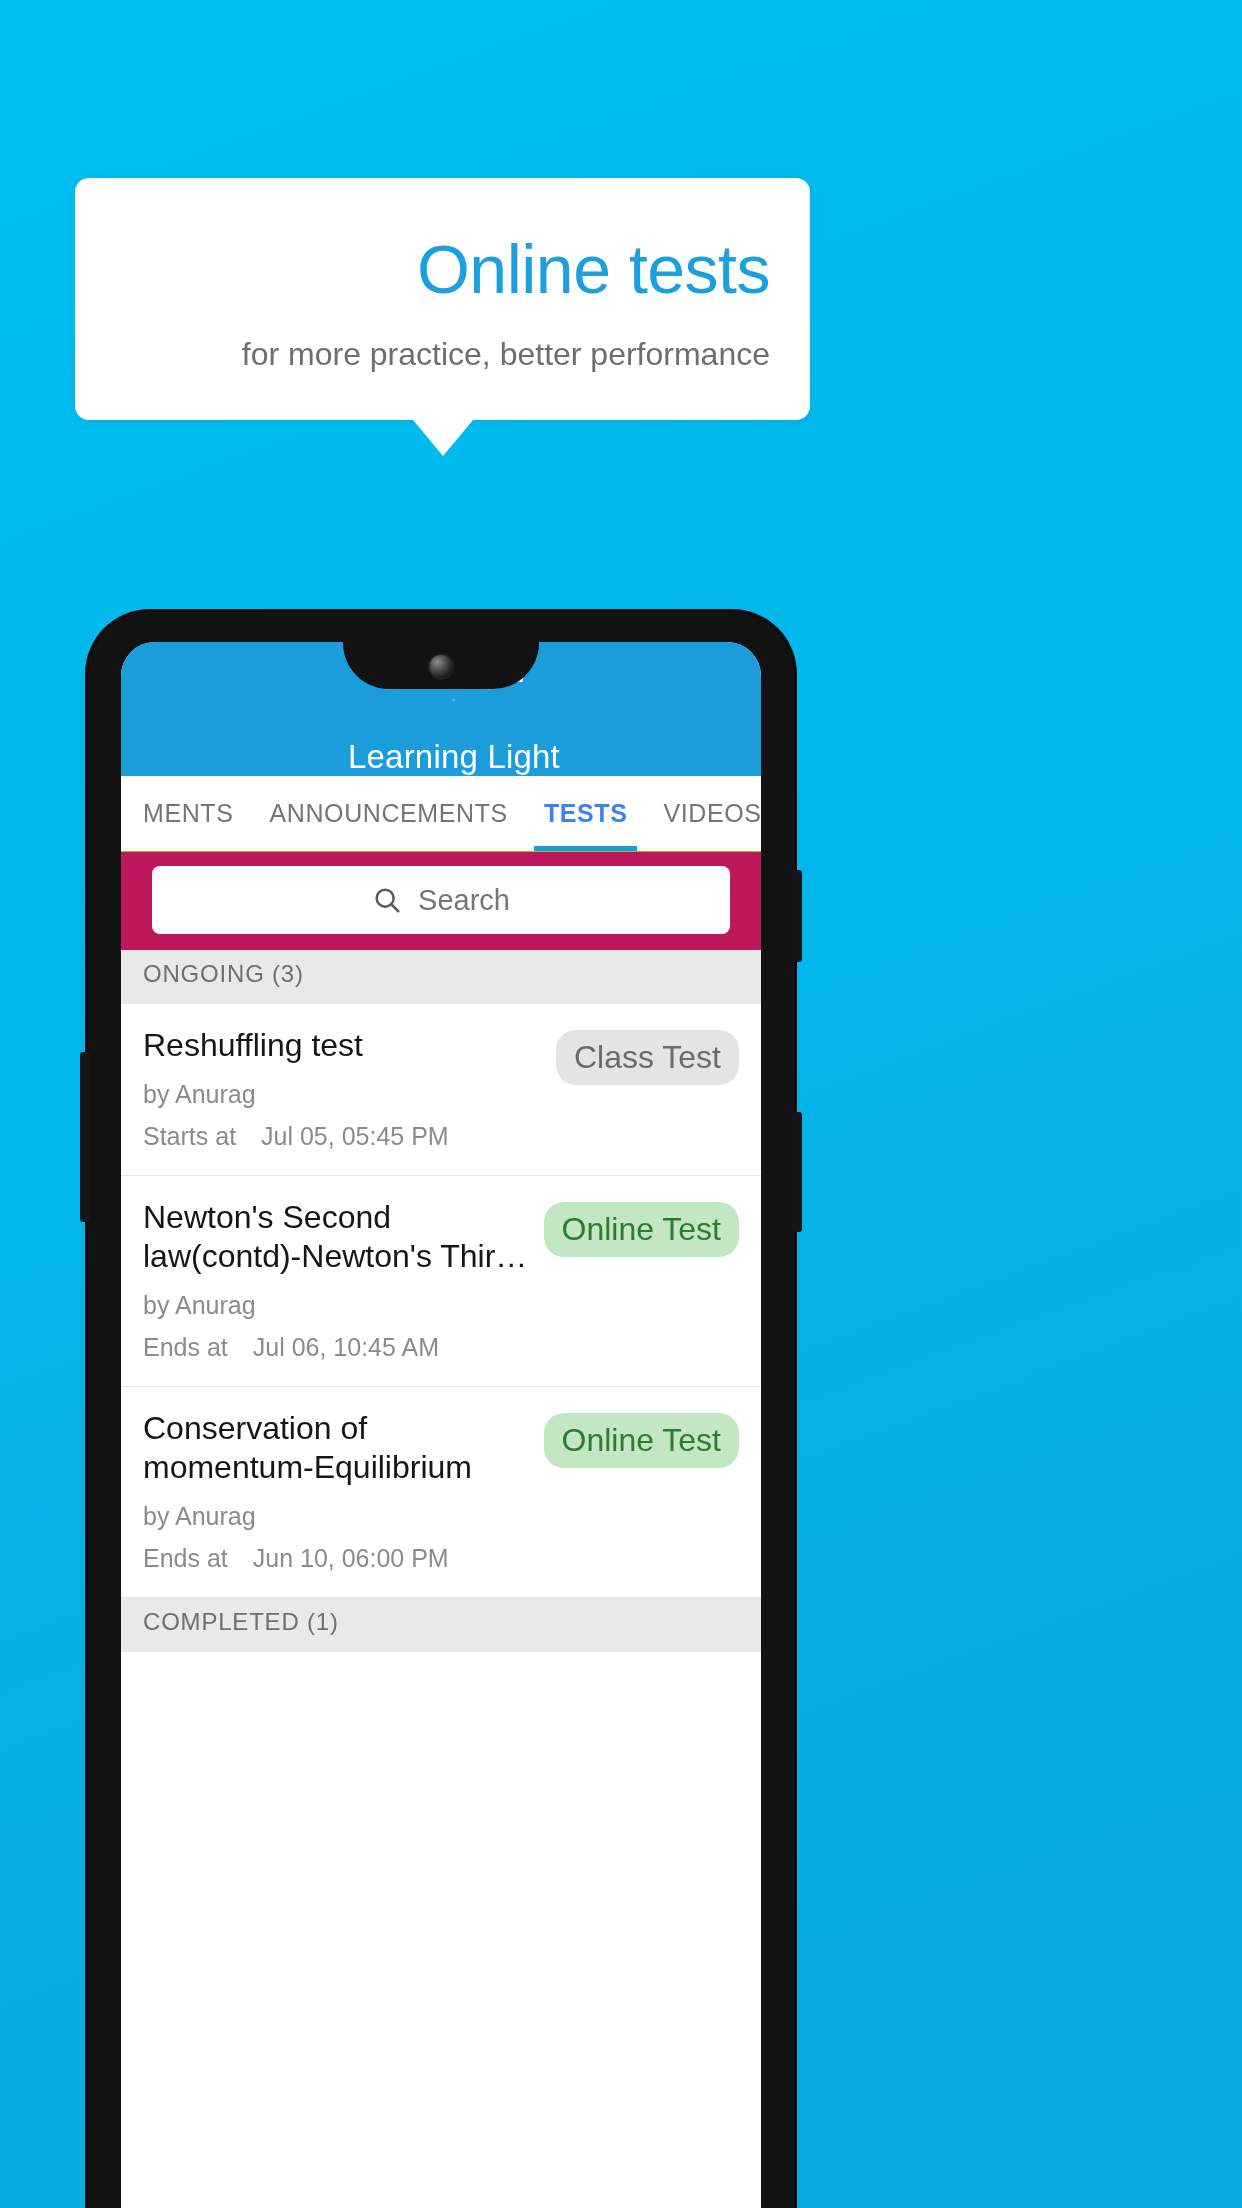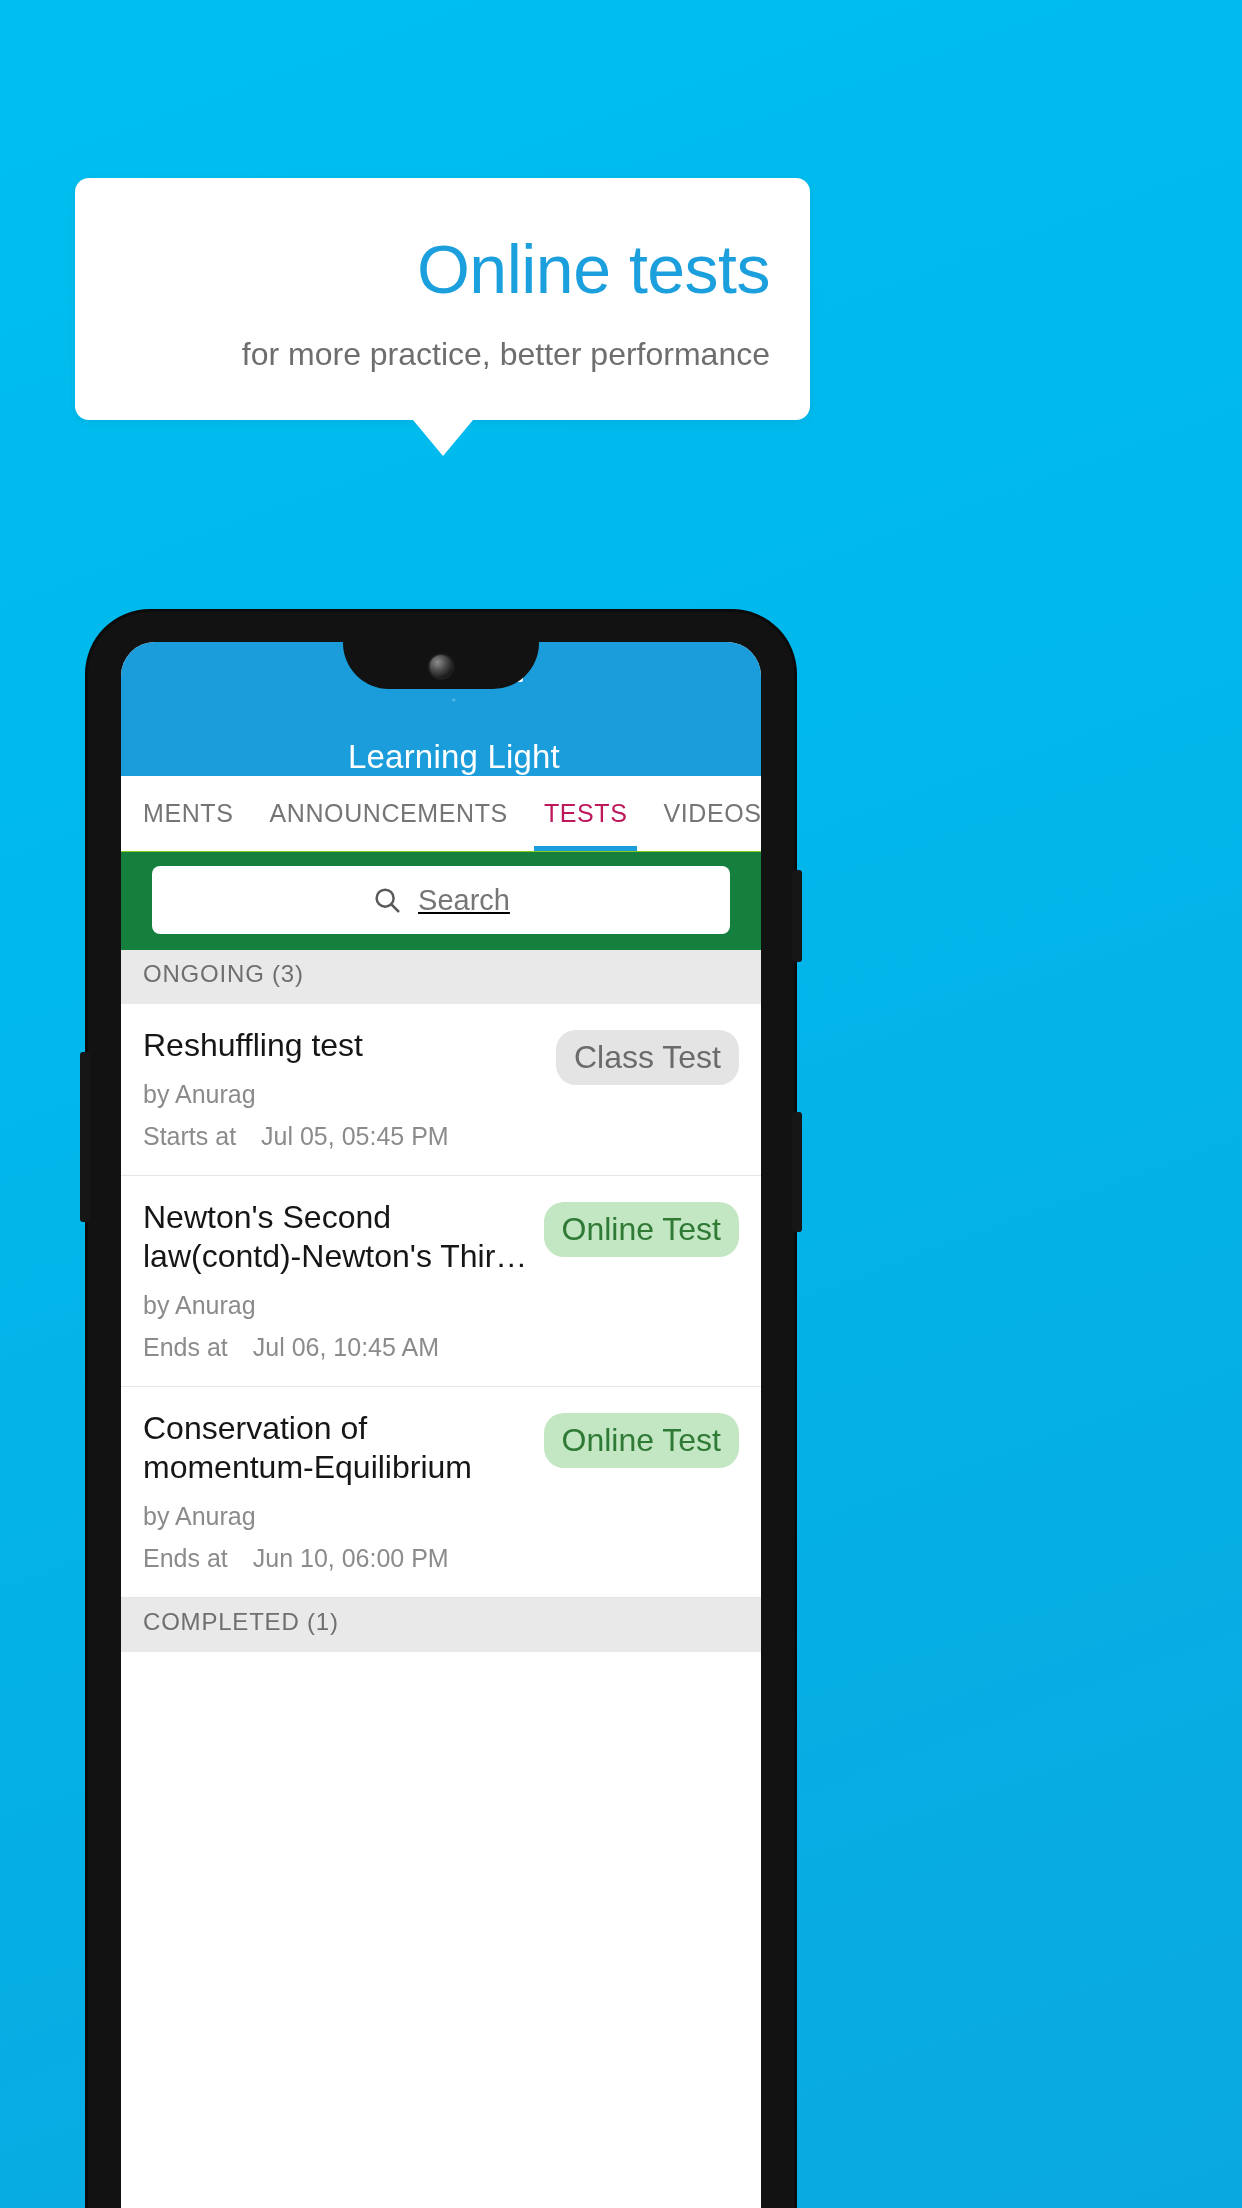--- a/index.html
+++ b/index.html
@@ -175,34 +175,33 @@
     display: flex;
     align-items: center;
     padding: 0 18px;
     font-size: 25px;
     color: #757575;
     letter-spacing: 0.6px;
     white-space: nowrap;
     position: relative;
   }
   .tab:first-child { padding-left: 22px; }
-  .tab.active { color: #be185d; font-weight: 400; }
+  .tab.active { color: #3b82f6; font-weight: 700; }
   .tab.active::after {
     content: "";
     position: absolute;
     left: 8px; right: 8px; bottom: 0;
     height: 5px;
     background: #1b9ddb;
   }
 
   
   #search-zone {
-    background: #15803d;
+    background: #be185d;
     padding: 14px 31px 16px;
-    text-decoration: underline;
   }
   #search-box {
     height: 68px;
     background: #ffffff;
     border-radius: 8px;
     display: flex;
     align-items: center;
     justify-content: center;
     gap: 16px;
   }

